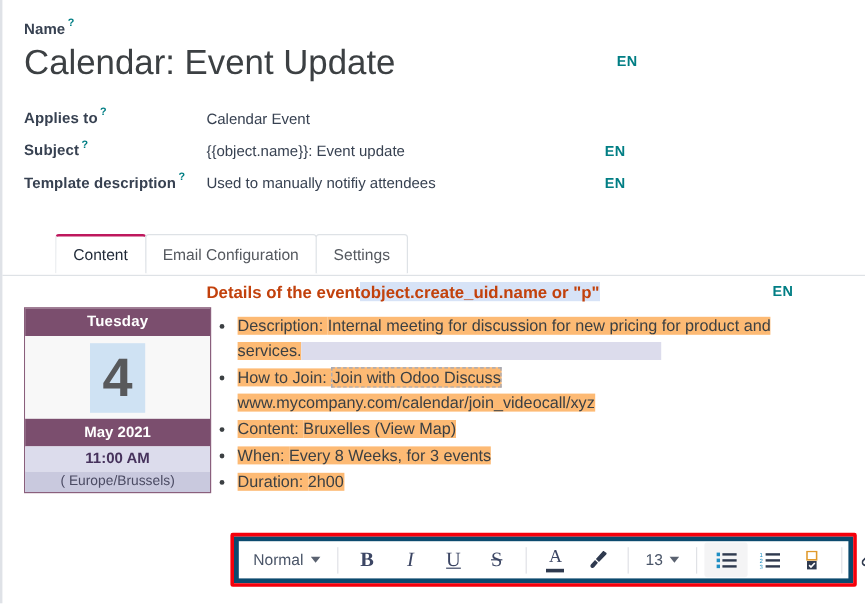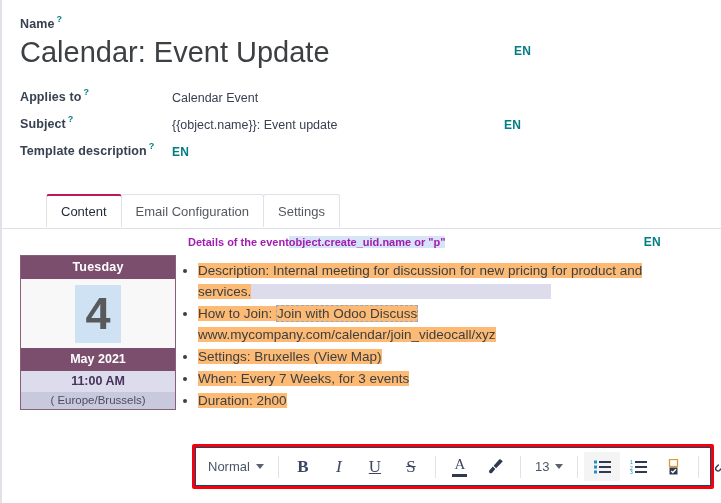--- a/index.html
+++ b/index.html
@@ -196,26 +196,25 @@
     left: 170px;
     top: 0px;
     right: 8px;
   }
   .content-lang {
     position: absolute;
     right: 52px;
     top: 8px;
   }
   .content-head {
-    font-size: 11px;
-    font-weight: bold;
-    color: #a21caf;
+    font-size: 14px;
+    font-weight: bold;
+    color: #c2410c;
     line-height: 20px;
     padding-top: 5px;
-    margin-left: 16px;
   }
   .sel {
     background: #fdba74;
   }
   .sel-soft {
     background: #d7e3f7;
   }
   .sel-pale {
     background: #dcdcec;
   }
@@ -248,21 +247,21 @@
     box-sizing: border-box;
     border-radius: 2px;
   }
   .toolbar {
     position: absolute;
     left: 193px;
     top: 447px;
     width: 516px;
     height: 39px;
     background: #ffffff;
-    border: 1px solid #0c4a6e;
+    border: 4px solid #0c4a6e;
     box-sizing: border-box;
     display: flex;
     align-items: center;
     padding: 0 4px;
     box-shadow: 0 1px 3px rgba(0,0,0,.10);
   }
   .tb-btn {
     min-width: 26px;
     height: 29px;
     display: flex;
@@ -343,20 +342,21 @@
           <span class="field-label">Subject</span><span class="help-mark">?</span>
         </div>
         <div class="val">{{object.name}}: Event update</div>
         <div class="lang lang-badge">EN</div>
       </div>
 
       <div class="grid-row">
         <div class="lbl">
           <span class="field-label">Template description</span><span class="help-mark">?</span>
         </div>
+        <div class="val">Used to manually notifiy attendees</div>
         <div class="lang lang-badge">EN</div>
       </div>
 
     </div>
   </div>
 
   <div class="notebook">
     <div class="tabs-underline"></div>
     <div class="tabs">
       <div class="tab active">Content</div>
@@ -385,24 +385,24 @@
 
         <ul class="details">
           <li>
             <span class="sel">Description: </span><span class="sel">Internal meeting for discussion for new pricing for product and services.</span><span class="sel-pale">&nbsp;&nbsp;&nbsp;&nbsp;&nbsp;&nbsp;&nbsp;&nbsp;&nbsp;&nbsp;&nbsp;&nbsp;&nbsp;&nbsp;&nbsp;&nbsp;&nbsp;&nbsp;&nbsp;&nbsp;&nbsp;&nbsp;&nbsp;&nbsp;&nbsp;&nbsp;&nbsp;&nbsp;&nbsp;&nbsp;&nbsp;&nbsp;&nbsp;&nbsp;&nbsp;&nbsp;&nbsp;&nbsp;&nbsp;&nbsp;&nbsp;&nbsp;&nbsp;&nbsp;&nbsp;&nbsp;&nbsp;&nbsp;&nbsp;&nbsp;&nbsp;&nbsp;&nbsp;&nbsp;&nbsp;&nbsp;&nbsp;&nbsp;&nbsp;&nbsp;&nbsp;&nbsp;&nbsp;&nbsp;&nbsp;&nbsp;&nbsp;&nbsp;&nbsp;&nbsp;&nbsp;&nbsp;&nbsp;&nbsp;&nbsp;&nbsp;&nbsp;&nbsp;&nbsp;&nbsp;</span>
           </li>
           <li>
             <span class="sel">How to Join: </span><span class="sel dotted">Join with Odoo Discuss</span><br>
             <span class="sel">www.mycompany.com/calendar/join_videocall/xyz</span>
           </li>
           <li>
-            <span class="sel">Settings: </span><span class="sel">Bruxelles (View Map)</span>
+            <span class="sel">Content: </span><span class="sel">Bruxelles (View Map)</span>
           </li>
           <li>
-            <span class="sel">When: </span><span class="sel">Every 7 Weeks, for 3 events</span>
+            <span class="sel">When: </span><span class="sel">Every 8 Weeks, for 3 events</span>
           </li>
           <li>
             <span class="sel">Duration: </span><span class="sel">2h00</span>
           </li>
         </ul>
       </div>
 
     </div>
   </div>
 

